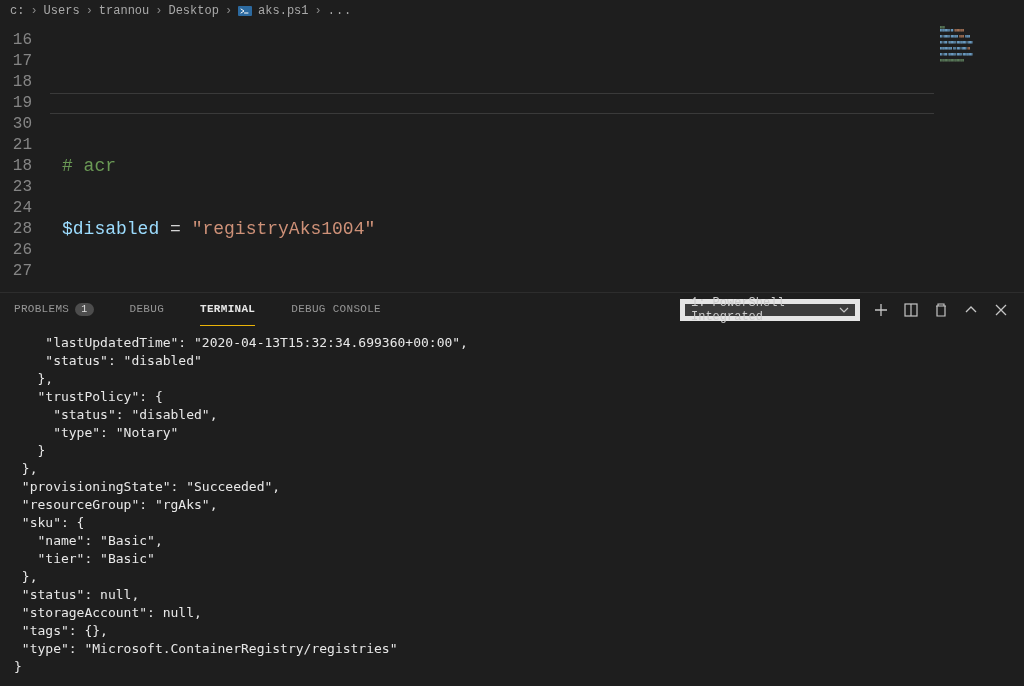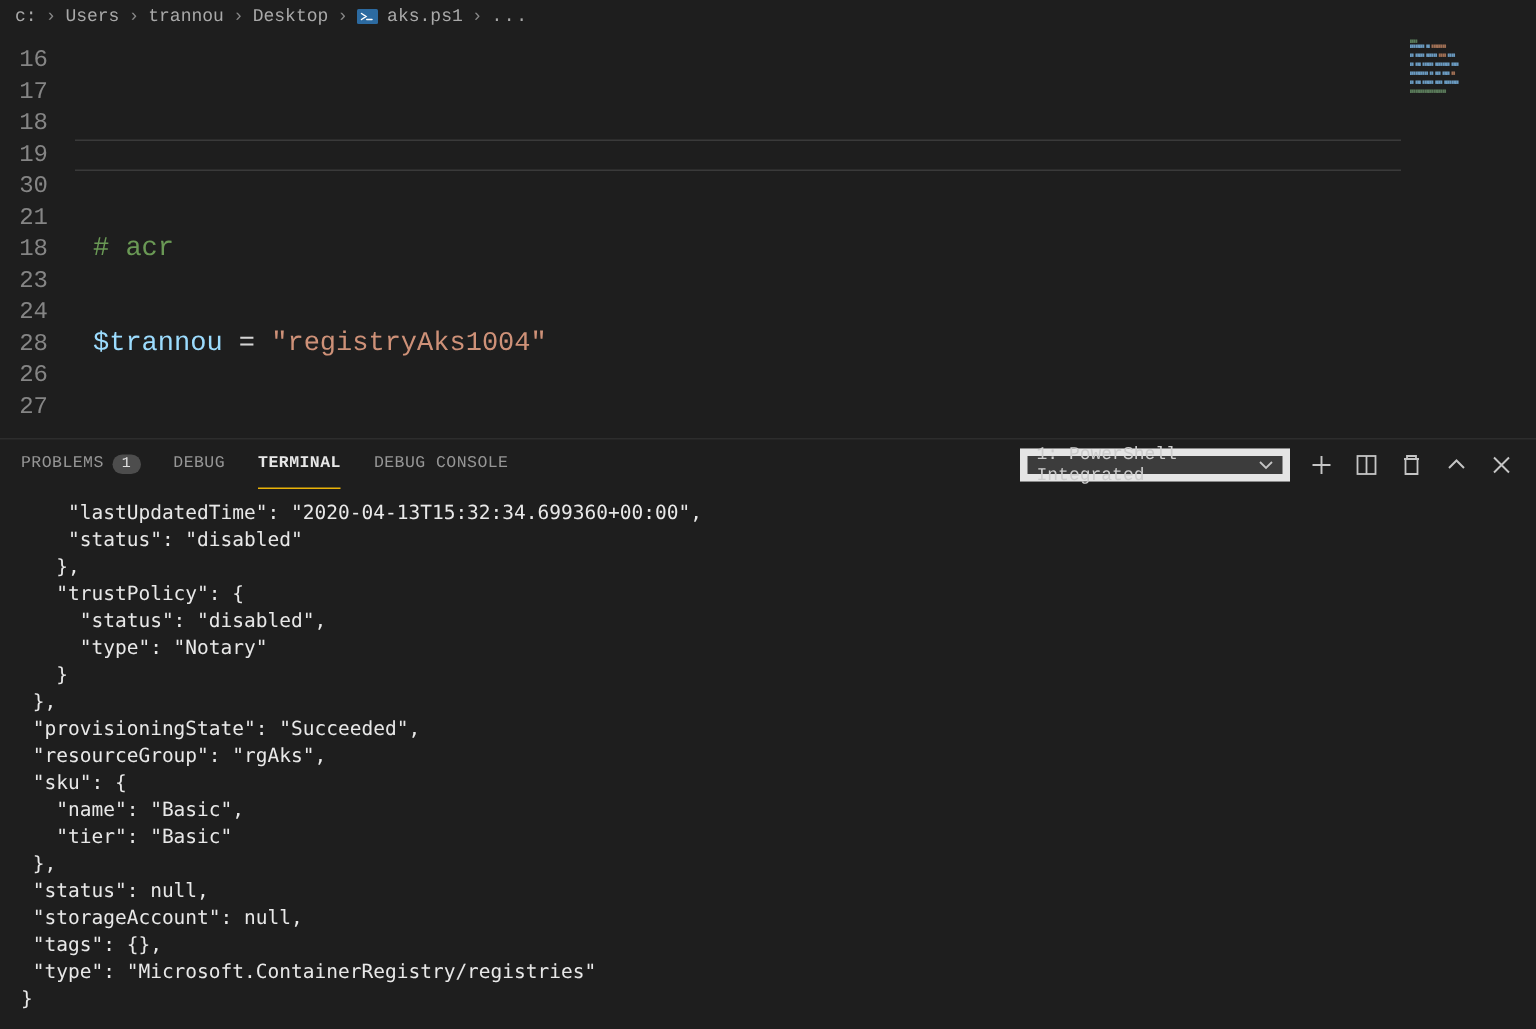--- a/index.html
+++ b/index.html
@@ -92,21 +92,21 @@
       display: flex;
       flex-direction: column;
       border-top: 1px solid #2d2d2d;
       background: #1e1e1e;
     }
     .panel-tabs {
       height: 33px;
       display: flex;
       align-items: center;
       padding: 0 14px;
-      gap: 22px;
+      gap: 36px;
       font-size: 11px;
       color: #969696;
     }
     .panel-tabs .tab {
       display: flex;
       align-items: center;
       gap: 6px;
       letter-spacing: 0.3px;
       height: 33px;
       border-bottom: 1px solid transparent;
@@ -198,21 +198,21 @@
     <div>23</div>
     <div>24</div>
     <div>28</div>
     <div>26</div>
     <div>27</div>
   </div>
   <div class="code">
     <div class="cursor-line" style="top:71px;"></div>
     <div class="line"><span></span></div>
     <div class="line"><span class="t-comment"># acr</span></div>
-    <div class="line"><span class="t-var">$trannou</span><span class="t-op"> = </span><span class="t-string">"registryAks1004"</span></div>
+    <div class="line"><span class="t-var">$disabled</span><span class="t-op"> = </span><span class="t-string">"registryAks1004"</span></div>
     <div class="line"><span></span></div>
     
     
     
     
     
     
     
     
   </div>

